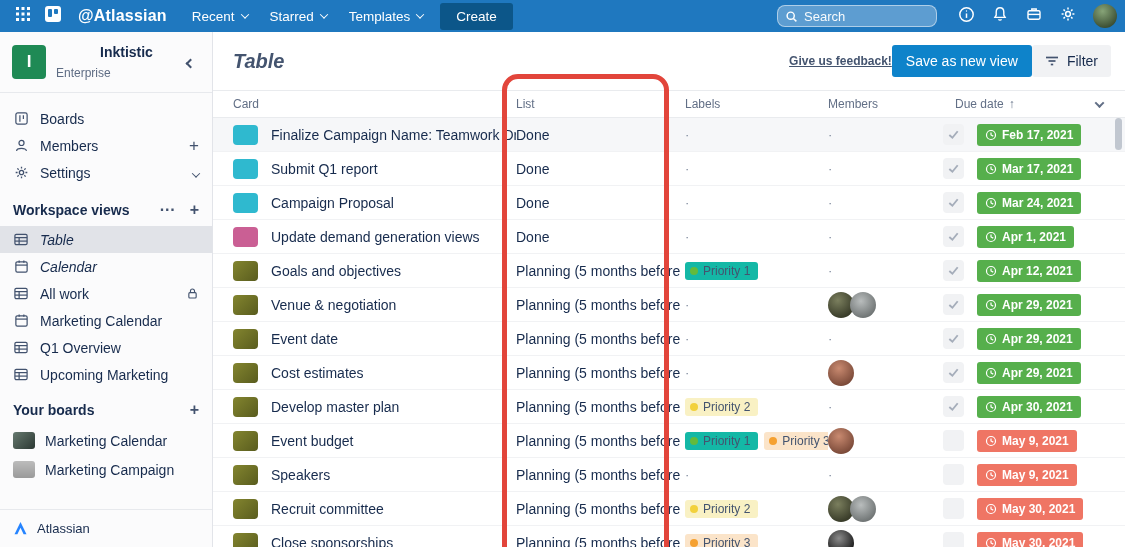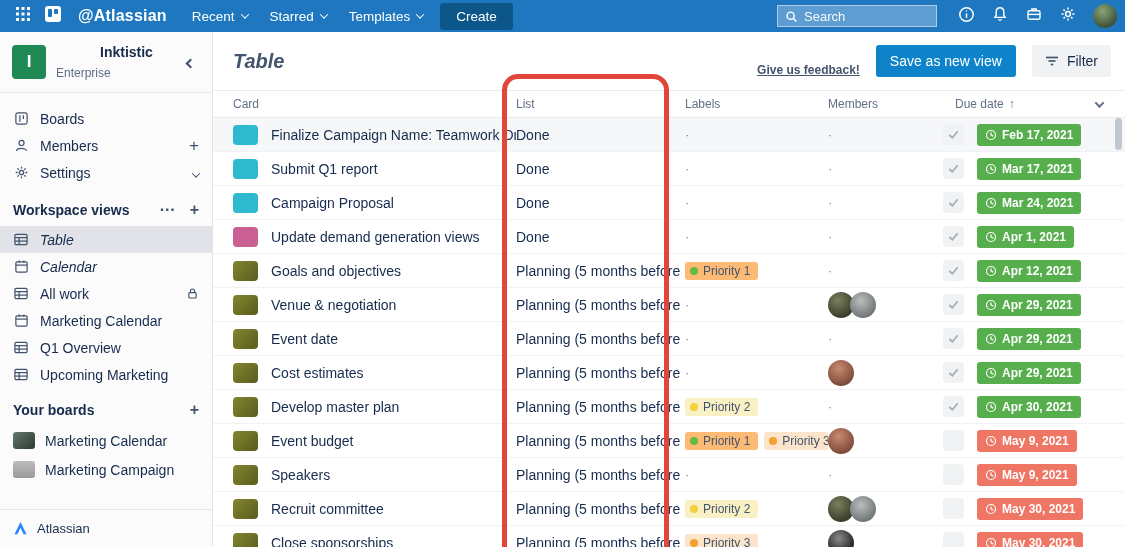--- a/index.html
+++ b/index.html
@@ -13,21 +13,21 @@
                 border-radius:3px; cursor:pointer; }
   .tb-logo { display:flex; align-items:center; font-weight:bold; font-size:16px; margin:0 14px 0 10px;
              letter-spacing:.2px; }
   .tb-menu { display:flex; align-items:center; gap:7px; font-size:13.5px; padding:0 11px; height:32px; cursor:pointer; }
   .chev { display:inline-block; width:6px; height:6px; border-right:1.6px solid currentColor;
           border-bottom:1.6px solid currentColor; transform:rotate(45deg) translate(-1px,-1px); }
   .chev-left { width:7px; height:7px; transform:rotate(135deg); border-width:2px; }
   .chev-down-lg { width:7px; height:7px; border-width:2px; }
   .tb-create { background:#0c5689; border-radius:3px; padding:6px 16px; font-size:13.5px; margin-left:6px; cursor:pointer; }
   .tb-search { margin-left:auto; width:160px; height:22px; background:rgba(255,255,255,.28);
-               border:1px solid rgba(255,255,255,.5); border-radius:0; display:flex; align-items:center;
+               border:1px solid rgba(255,255,255,.5); border-radius:8px; display:flex; align-items:center;
                padding:0 7px; gap:6px; }
   .tb-search input { background:transparent; border:none; outline:none; color:#fff; font-size:13px; width:100%;
                      font-family:"Liberation Sans",sans-serif; }
   .tb-search input::placeholder { color:rgba(255,255,255,.95); }
   .tb-right { display:flex; align-items:center; gap:4px; margin-left:14px; }
   .tb-avatar { width:24px; height:24px; border-radius:50%; margin-left:6px;
                background:radial-gradient(circle at 40% 30%, #87a478, #3c4f33 75%); cursor:pointer; }
 
   
   .sidebar { position:absolute; top:32px; left:0; width:213px; bottom:0; background:#fbfbfc;
@@ -54,21 +54,21 @@
   .thumb-dark { background:linear-gradient(135deg,#66796f,#2c3833); }
   .thumb-gray { background:linear-gradient(#bcbcbc,#9a9a9a); }
   .board-item { display:flex; align-items:center; gap:10px; height:29px; padding:0 13px; font-size:14px; cursor:pointer; }
   .side-footer { margin-top:auto; border-top:1px solid #e7e9ed; padding:11px 13px; display:flex; align-items:center;
                  gap:9px; font-size:13px; }
 
   
   .main { position:absolute; top:32px; left:213px; right:0; bottom:0; background:#fff; }
   .main-header { display:flex; align-items:center; height:58px; padding:0 14px 0 20px; }
   .page-title { font-size:20px; font-weight:700; font-style:italic; color:#44546f; }
-  .hdr-right { margin-left:auto; display:flex; align-items:flex-end; gap:16px; }
+  .hdr-right { margin-left:auto; display:flex; align-items:center; gap:0; }
   .feedback-link { font-size:12px; font-weight:700; color:#44546f; text-decoration:underline; cursor:pointer; }
   .save-btn { background:#0e83ca; color:#fff; font-size:14px; padding:8px 14px; border-radius:3px; border:none;
               cursor:pointer; font-family:"Liberation Sans",sans-serif; }
   .filter-btn { background:#f1f2f4; color:#172b4d; font-size:14px; padding:8px 13px; border-radius:3px; border:none;
                 display:flex; align-items:center; gap:8px; cursor:pointer; font-family:"Liberation Sans",sans-serif; }
 
   .grid-cols { display:grid; grid-template-columns:283px 169px 143px 127px 1fr; align-items:center; padding-left:20px; }
   .thead { height:28px; border-top:1px solid #e9ebee; border-bottom:1px solid #e9ebee; color:#626f86; font-size:12px; }
   .th-due { display:flex; align-items:center; gap:5px; }
   .th-opts { margin-left:auto; padding-right:22px; color:#626f86; display:flex; }
@@ -78,21 +78,21 @@
   .card-cell { display:flex; align-items:center; gap:13px; overflow:hidden; white-space:nowrap; padding-right:6px; }
   .swatch { width:25px; height:20px; border-radius:4px; flex:none; }
   .sw-cyan { background:#2fb9cf; }
   .sw-pink { background:#ca5f94; }
   .sw-olive { background:linear-gradient(135deg,#83852f,#595c1e); }
   .list-cell { overflow:hidden; white-space:nowrap; }
   .labels-cell { display:flex; gap:6px; align-items:center; overflow:hidden; }
   .pill { display:inline-flex; align-items:center; gap:5px; font-size:12px; color:#44546f;
           padding:2px 8px 2px 5px; border-radius:3px; white-space:nowrap; }
   .pill .dot { width:8px; height:8px; border-radius:50%; flex:none; }
-  .pill-green { background:#fdba74; } .pill-green .dot { background:#64ba3b; }
+  .pill-green { background:#14b8a6; } .pill-green .dot { background:#64ba3b; }
   .pill-yellow { background:#f9f1c4; } .pill-yellow .dot { background:#f2d13c; }
   .pill-orange { background:#fbe4c9; } .pill-orange .dot { background:#f5a131; }
   .placeholder { color:#7a869a; font-size:13px; }
   .members-cell { display:flex; align-items:center; }
   .avatar { width:26px; height:26px; border-radius:50%; flex:none; }
   .avatar + .avatar { margin-left:-4px; }
   .av-a1 { background:radial-gradient(circle at 38% 32%, #7b7f5e, #3a3d2a 72%); }
   .av-a2 { background:radial-gradient(circle at 42% 35%, #b9bdbd, #6f7474 75%); }
   .av-a3 { background:radial-gradient(circle at 42% 32%, #c98a70, #7b4a39 75%); }
   .av-a4 { background:radial-gradient(circle at 42% 32%, #8b8b8b, #1d1d1d 72%); }

